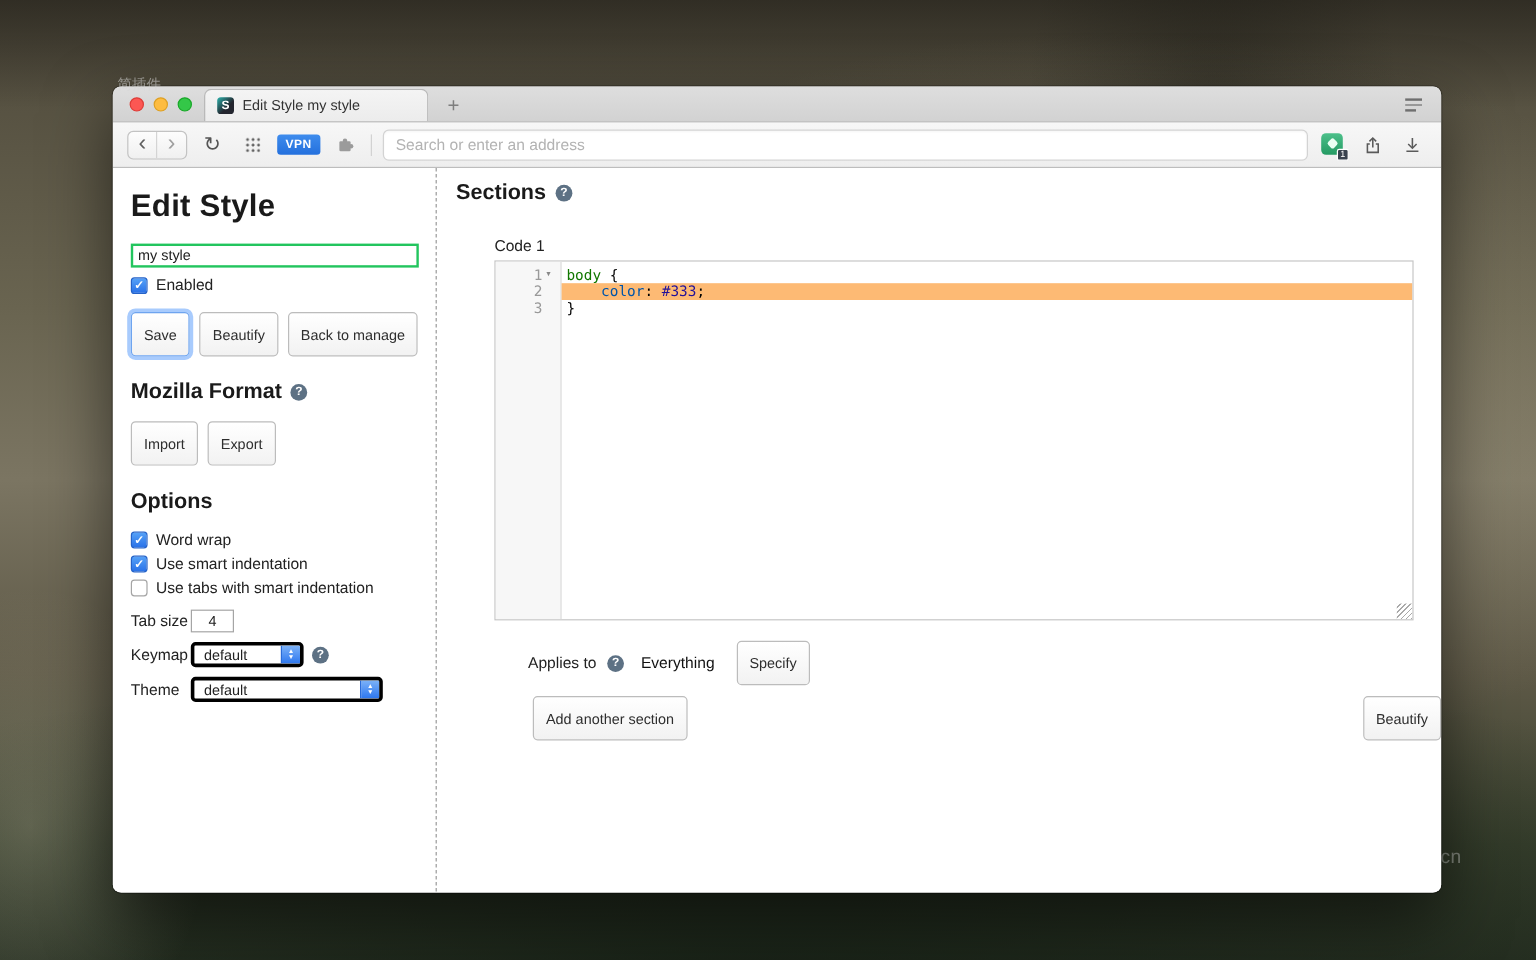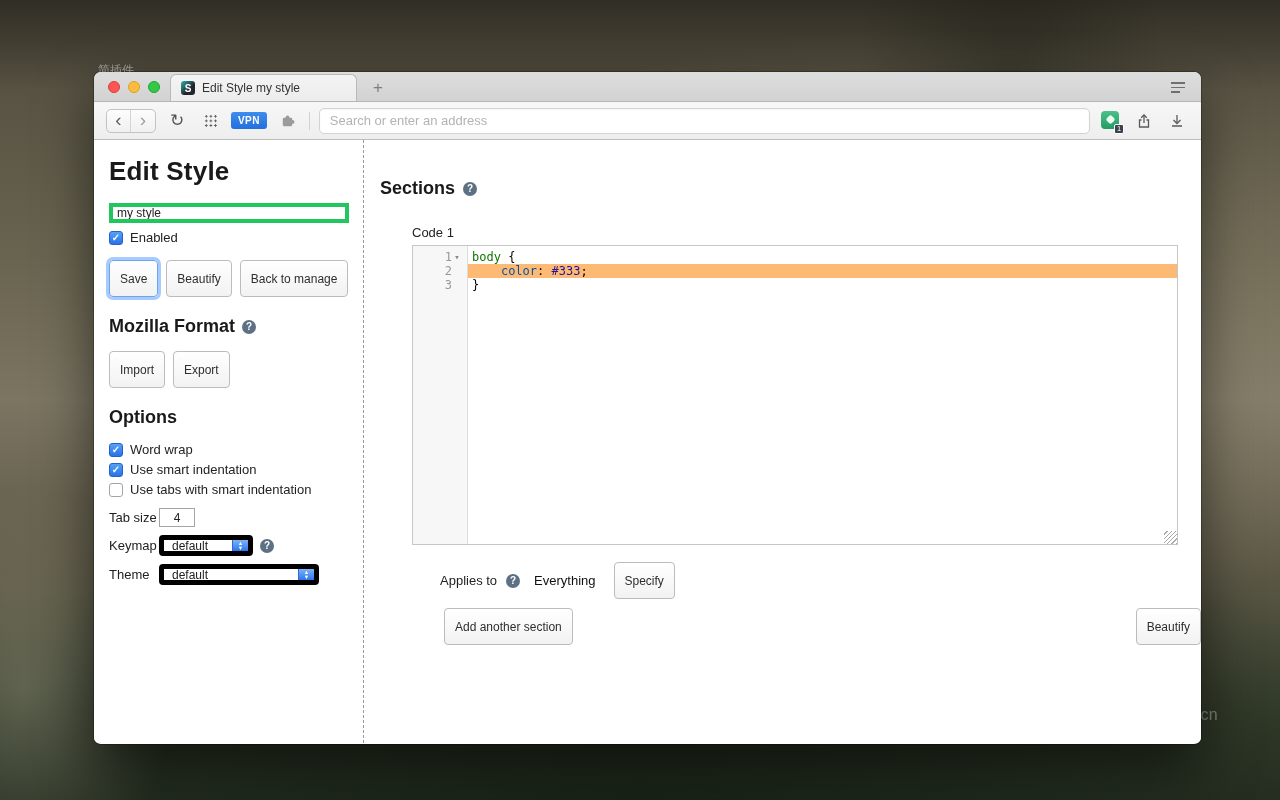--- a/index.html
+++ b/index.html
@@ -116,21 +116,21 @@
   .content{ display:flex; height:603px; background:#fff; }
   .sidebar{
     width:270px; flex:0 0 270px; border-right:1px dashed #999; padding:16px 0 0 15px;
   }
   .main{ flex:1; padding:10px 0 0 16px; position:relative; }
 
   h1.pagetitle{ font-size:26px; font-weight:bold; color:#1a1a1a; letter-spacing:0.2px; }
   h2.sec{ font-size:18px; font-weight:bold; color:#1a1a1a; }
 
   .nameinput{
-    margin-top:16px; width:240px; height:20px; border:4px solid #22c55e; font-size:12px;
+    margin-top:16px; width:240px; height:20px; border:2px solid #22c55e; font-size:12px;
     padding:0 4px; color:#222; font-family:"Liberation Sans", sans-serif;
   }
   .chkrow{ display:flex; align-items:center; gap:7px; margin-top:7px; font-size:13px; color:#222; }
   .chk{
     width:14px; height:14px; border-radius:3px; flex:0 0 auto;
     display:flex; align-items:center; justify-content:center;
   }
   .chk.on{ background:linear-gradient(#55a1f7,#2a72e8); border:1px solid #2563c9; color:#fff; font-size:10px; font-weight:bold; }
   .chk.off{ background:#fff; border:1px solid #a5a5a5; color:transparent; }
 
@@ -148,40 +148,40 @@
   .importrow{ margin-top:14px; }
   .optchecks{ margin-top:14px; }
   .optchecks .chkrow{ margin-top:5px; }
   .fieldrow{ display:flex; align-items:center; margin-top:8px; font-size:13px; color:#222; }
   .fieldrow .flabel{ width:50px; flex:0 0 50px; }
   .tabsize{
     width:36px; height:19px; border:1px solid #a5a5a5; font-size:12px; text-align:center;
     font-family:"Liberation Sans", sans-serif; color:#222;
   }
   .msel{
-    height:21px; border:5px solid #000000; border-radius:4px; background:#fff;
+    height:21px; border:3px solid #000000; border-radius:4px; background:#fff;
     display:flex; align-items:center; font-size:12px; color:#222; position:relative; overflow:hidden;
   }
   .msel .val{ padding-left:8px; flex:1; }
   .msel .stepper{
     width:16px; height:100%; background:linear-gradient(#7cb2f8,#2d77ef);
     display:flex; flex-direction:column; align-items:center; justify-content:center; gap:0px;
     color:#fff; font-size:5.5px; line-height:5px; border-left:1px solid #2a6cd8;
   }
   .msel.keymap{ width:94px; }
   .msel.theme{ width:160px; }
 
   .help{
     width:14px; height:14px; border-radius:50%; background:#5d7184; color:#fff;
     font-size:10px; font-weight:bold; display:inline-flex; align-items:center; justify-content:center;
     flex:0 0 auto;
   }
 
   
-  .sections-h{ display:flex; align-items:center; gap:8px;margin-top:28px; }
+  .sections-h{ display:flex; align-items:center; gap:8px; }
   .codeblock{ margin-left:32px; margin-top:26px; }
   .codelabel{ font-size:13px; color:#222; }
   .editor{
     position:relative; margin-top:5px; width:766px; height:300px; border:1px solid #c6c6c6;
     background:#fff; font-family:"DejaVu Sans Mono", monospace; font-size:12px; line-height:14px;
     overflow:hidden;
   }
   .gutterbg{
     position:absolute; left:0; top:0; bottom:0; width:55px; background:#f7f7f7;
     border-right:1px solid #ddd;

